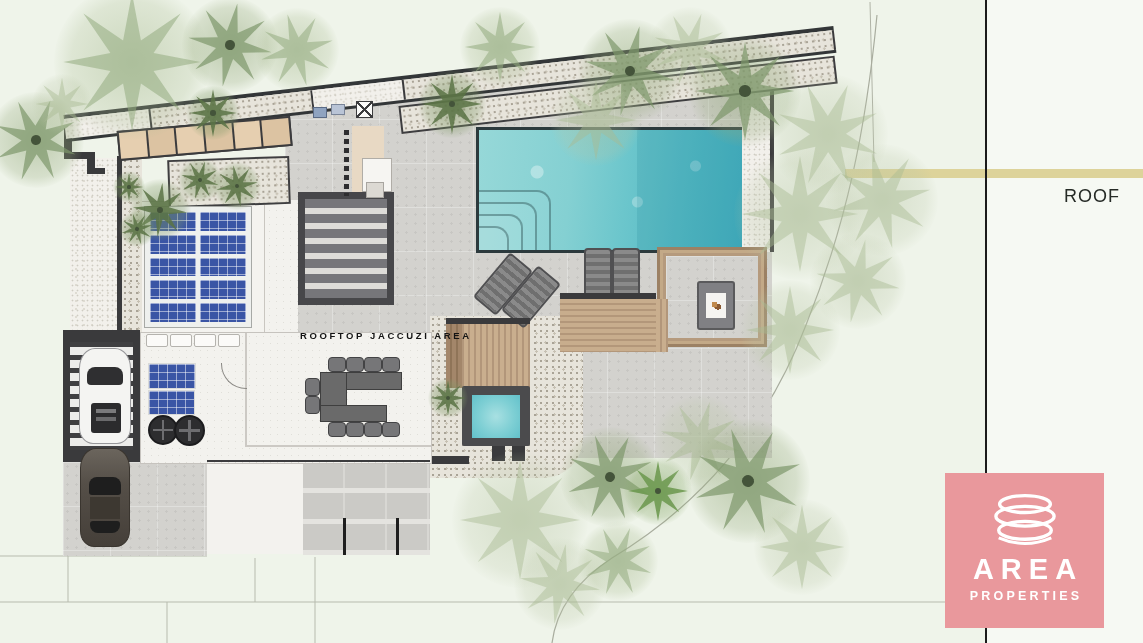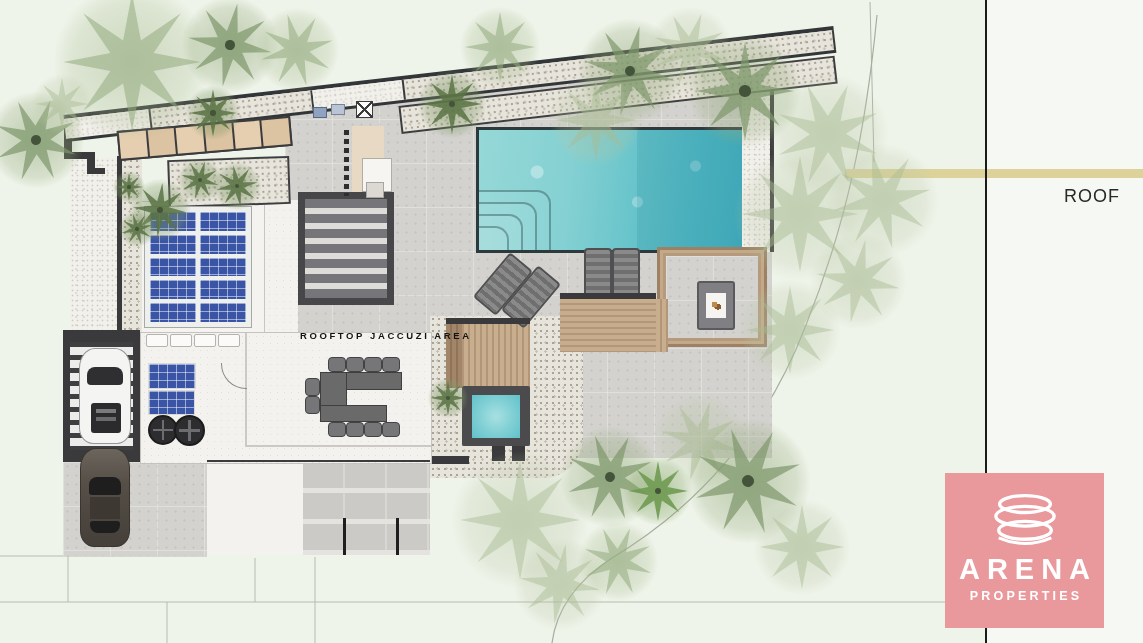--- a/index.html
+++ b/index.html
@@ -441,16 +441,16 @@
 
   <div class="abs" id="logo" style="background: rgb(233, 152, 156);">
     <svg width="96" height="62" viewBox="0 0 100 66" style="margin-top:16px;">
       <g fill="none" stroke="#ffffff" stroke-width="3.6">
         <ellipse cx="50" cy="16" rx="27" ry="9"></ellipse>
         <ellipse cx="50" cy="29" rx="31" ry="10.5"></ellipse>
         <ellipse cx="50" cy="44" rx="28" ry="9.5"></ellipse>
       </g>
       <path d="M22,52 q28,12 56,0" fill="none" stroke="#ffffff" stroke-width="3.2"></path>
     </svg>
-    <div class="brand">ARENA</div>
+    <div class="brand">AREA</div>
     <div class="tagline">PROPERTIES</div>
   </div>
 </div>
 
 </body></html>

